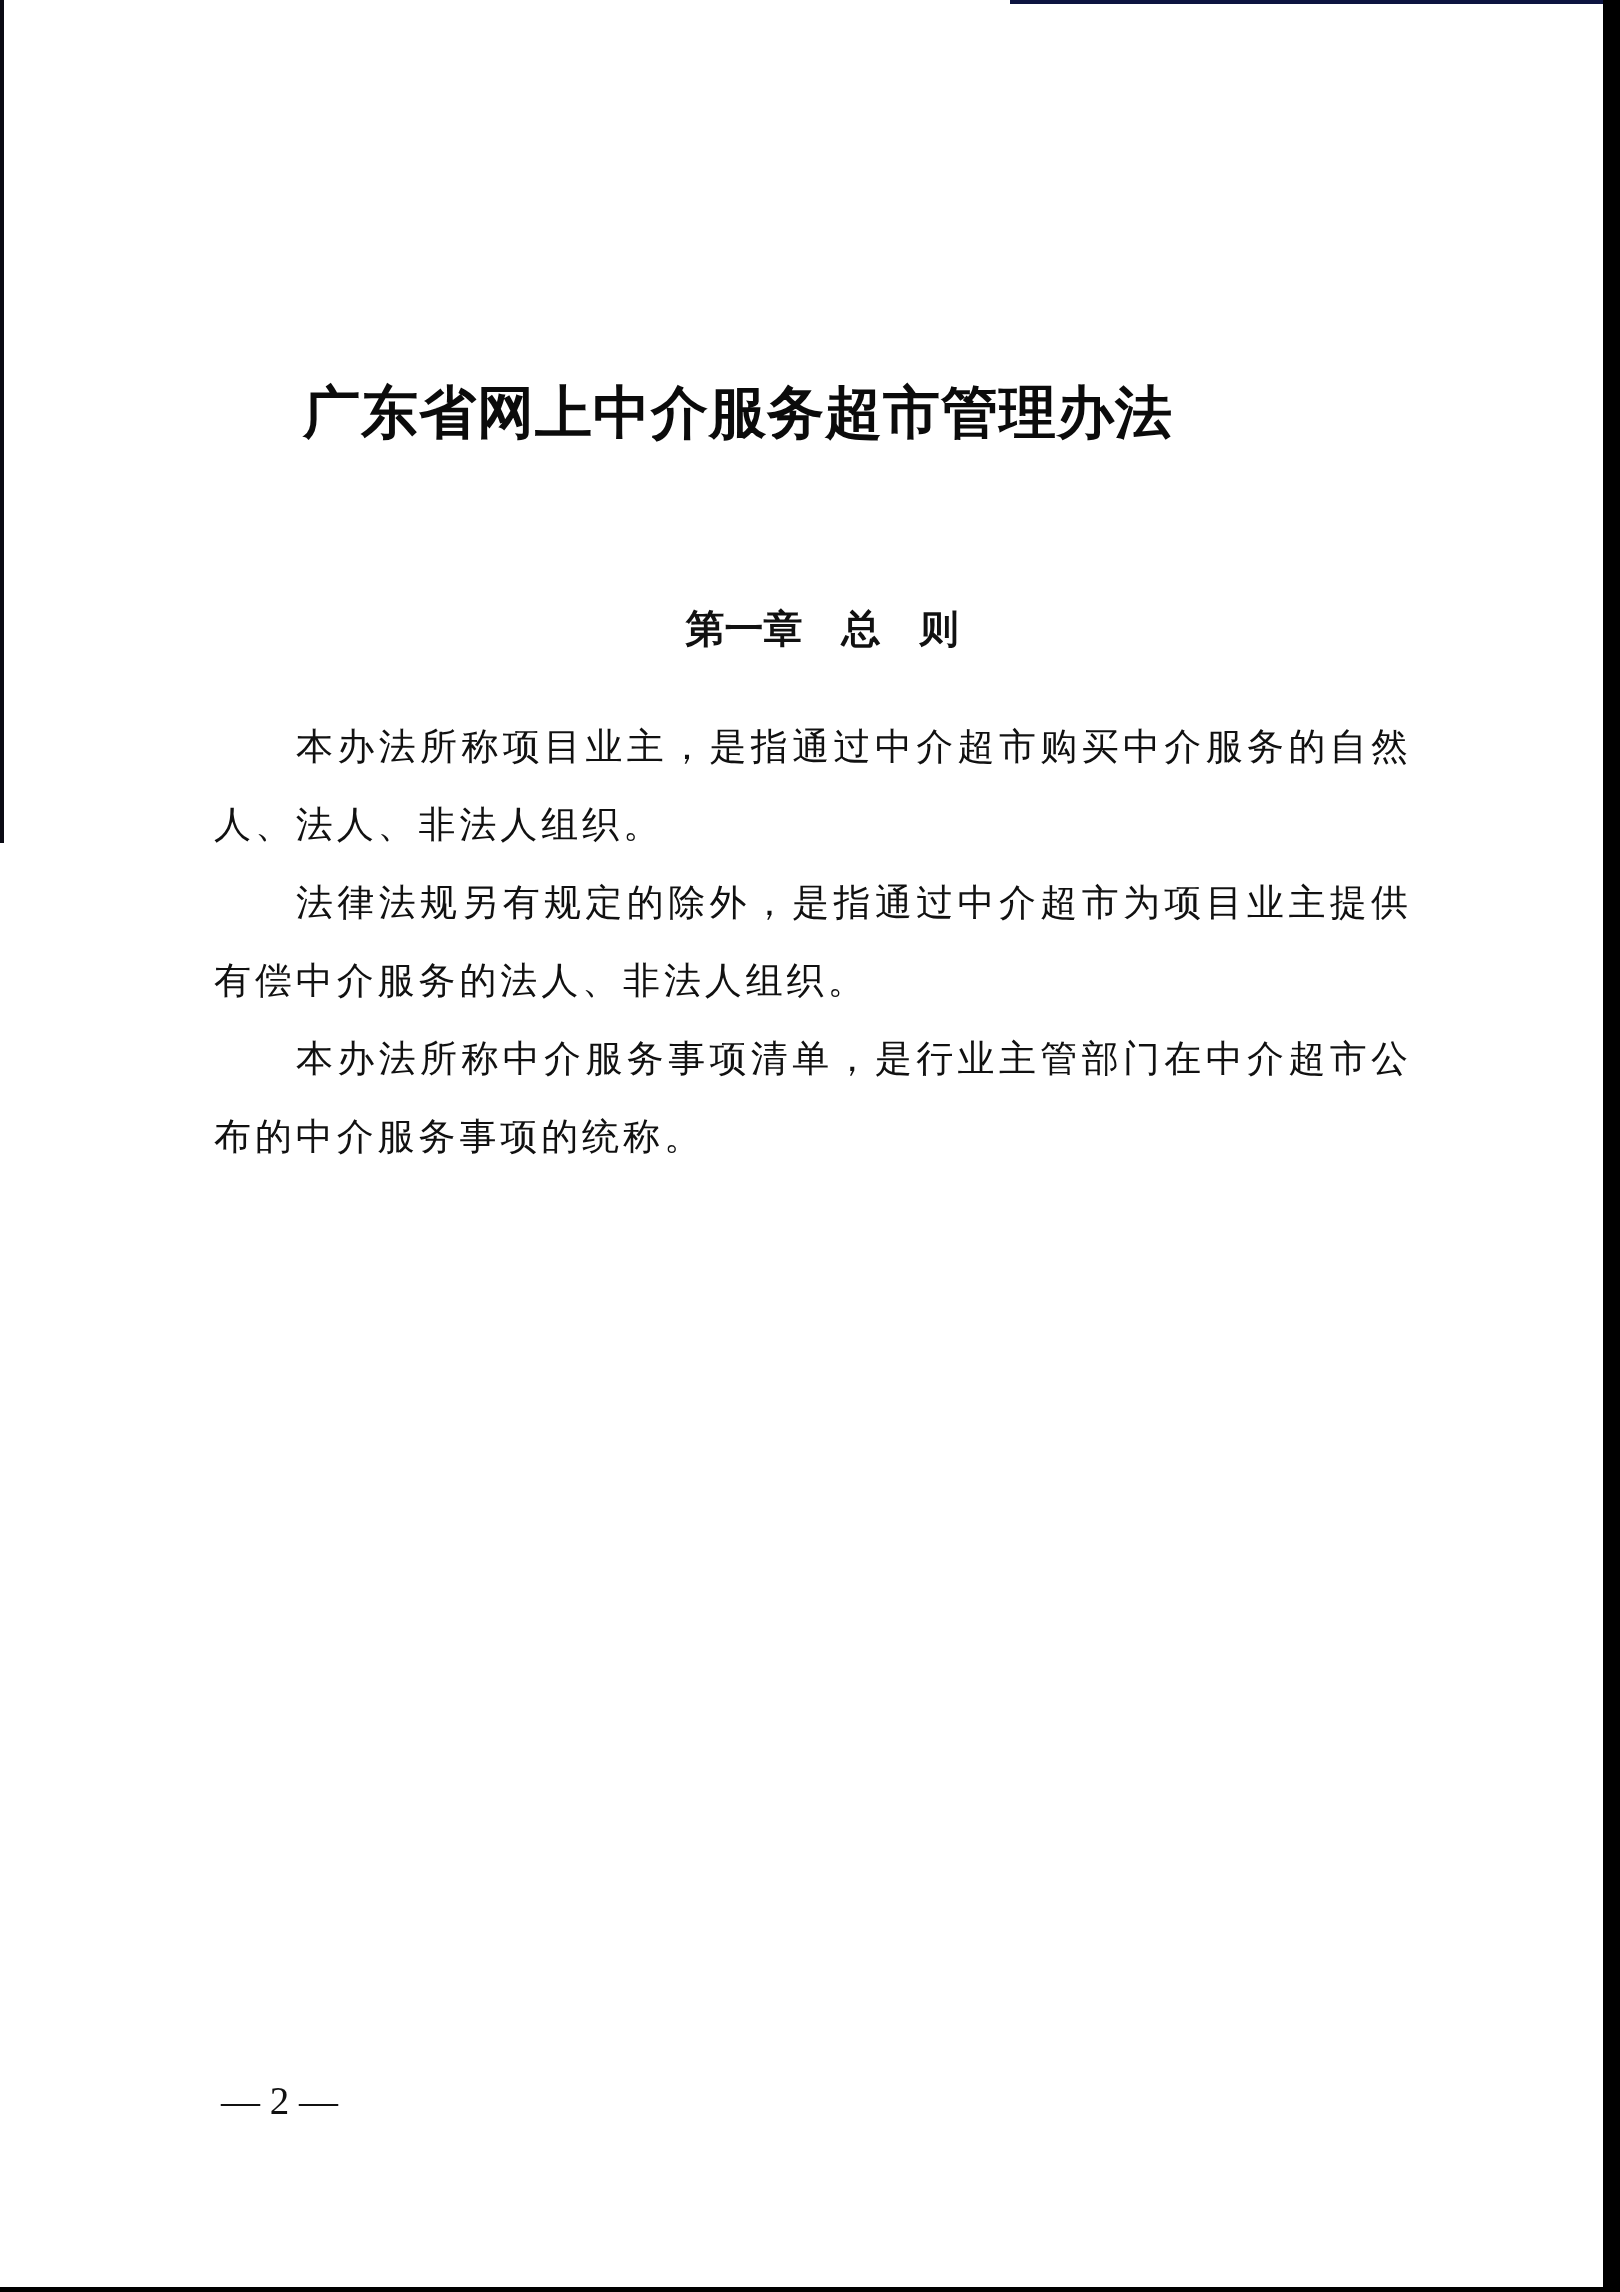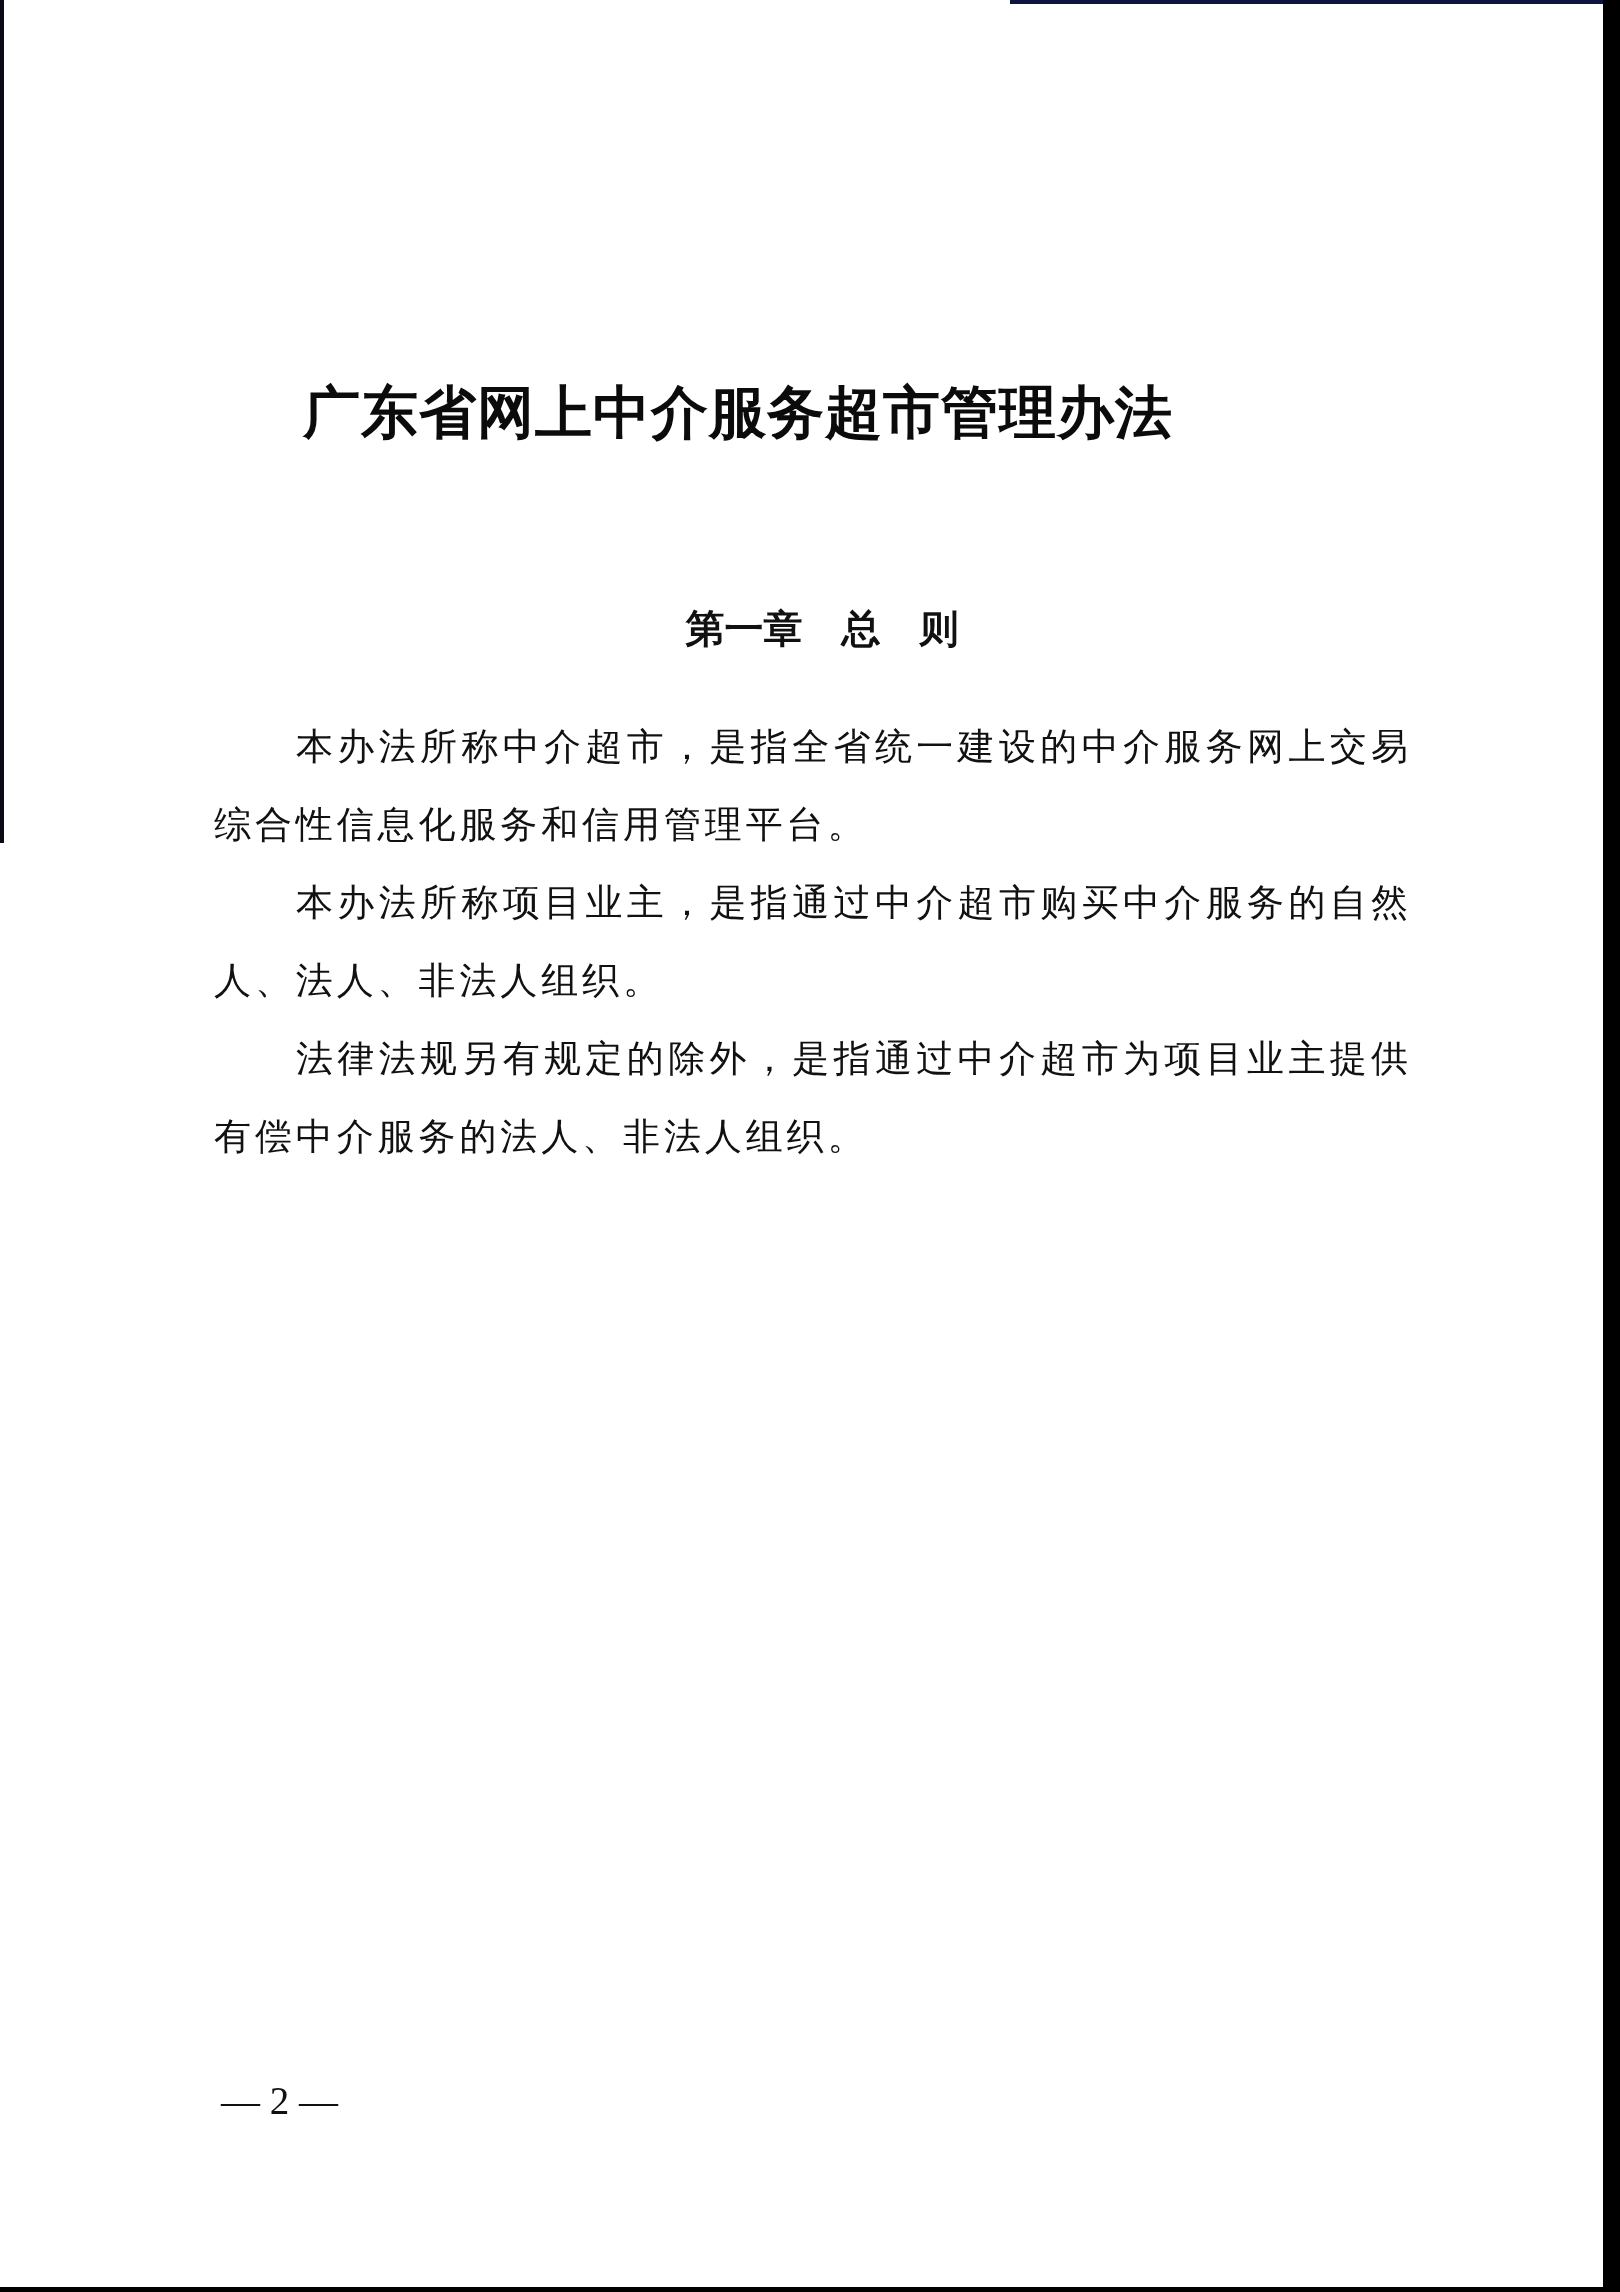--- a/index.html
+++ b/index.html
@@ -46,19 +46,19 @@
 
 <div class="scan-edge-left"></div>
 <div class="scan-edge-top"></div>
 <div class="scan-edge-right"></div>
 <div class="scan-edge-bottom"></div>
 
 <h1 class="doc-title" style="margin:0;">广东省网上中介服务超市管理办法</h1>
 <h2 class="chapter-title" style="margin:12px;">第一章　总　则</h2>
 
 <div class="body">
-  <p class="para"><span>本办法所称中介超市，是指全省统一建设的中介服务网上交易综合性信息化服务和信用管理平台。</span></p>
   <p class="para"><span>本办法所称项目业主，是指通过中介超市购买中介服务的自然人、法人、非法人组织。</span></p>
   <p class="para"><span>法律法规另有规定的除外，是指通过中介超市为项目业主提供有偿中介服务的法人、非法人组织。</span></p>
+  <p class="para"><span>本办法所称中介服务事项清单，是行业主管部门在中介超市公布的中介服务事项的统称。</span></p>
 </div>
 
 <div class="page-num">— 2 —</div>
 
 
 </body></html>

